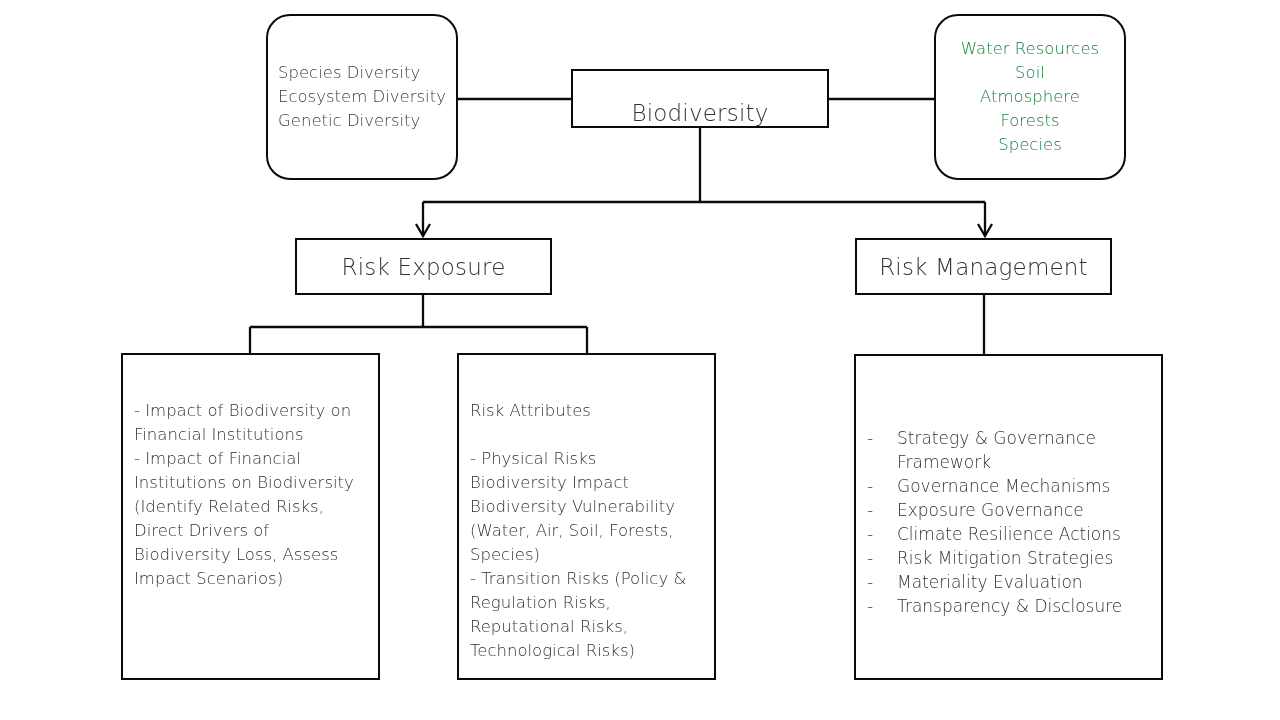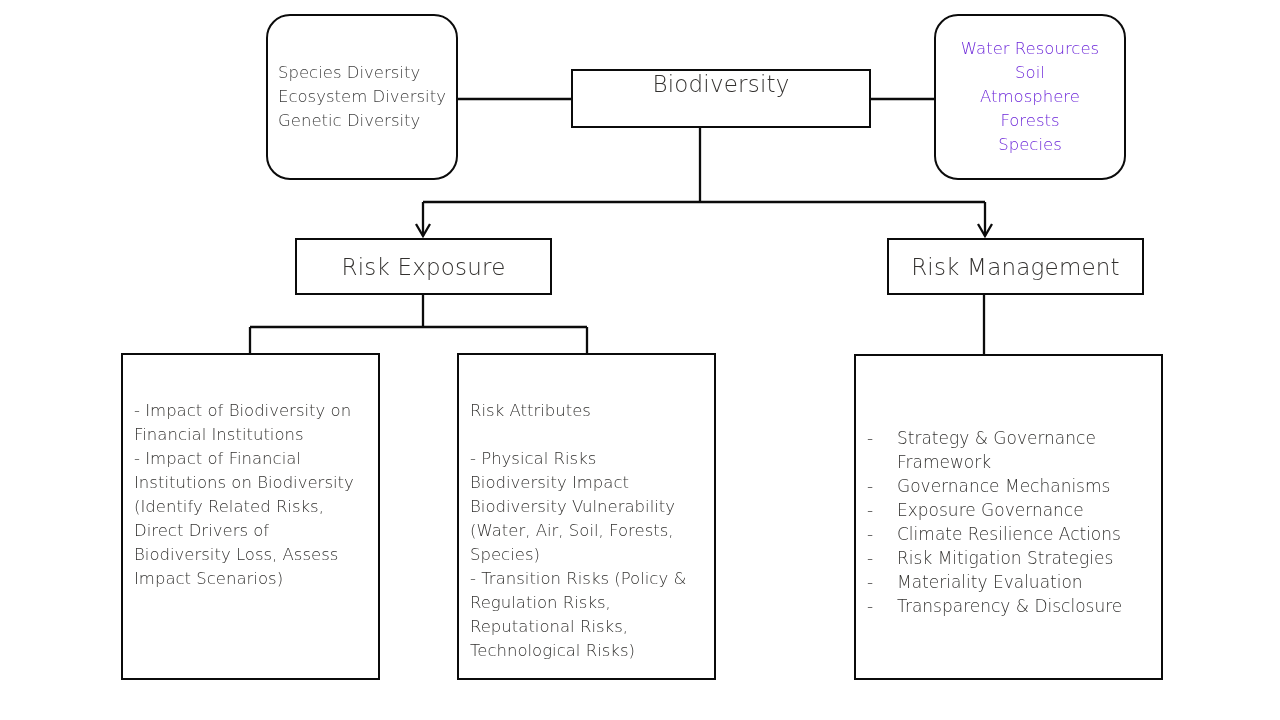--- a/index.html
+++ b/index.html
@@ -55,54 +55,53 @@
   #box-species .multiline {
     padding-left: 10px;
     font-size: 16.5px;
     line-height: 24px;
     font-weight: 300;
     color: #404040;
     text-align: left;
   }
   #box-biodiversity {
     left: 571px; top: 69px;
-    width: 300px; height: 59px;
-    display: flex;
-    align-items: flex-start;
+    width: 258px; height: 59px;
+    display: flex;
+    align-items: flex-end;
     justify-content: center;
   }
   #box-resources {
     left: 934px; top: 14px;
     width: 192px; height: 166px;
     display: flex;
     align-items: center;
     justify-content: center;
   }
   #box-resources .multiline {
     font-size: 16.5px;
     line-height: 24px;
     font-weight: 300;
-    color: #6d28d9;
+    color: #15803d;
     text-align: center;
   }
   
   #box-risk-exposure {
     left: 295px; top: 238px;
     width: 257px; height: 57px;
     display: flex;
     align-items: center;
     justify-content: center;
   }
   #box-risk-management {
     left: 855px; top: 238px;
     width: 257px; height: 57px;
     display: flex;
     align-items: center;
     justify-content: center;
-    margin-left: 32px;
   }
   
   #box-dual-materiality {
     left: 121px; top: 353px;
     width: 259px; height: 327px;
   }
   #box-risk-attributes {
     left: 457px; top: 353px;
     width: 259px; height: 327px;
   }

